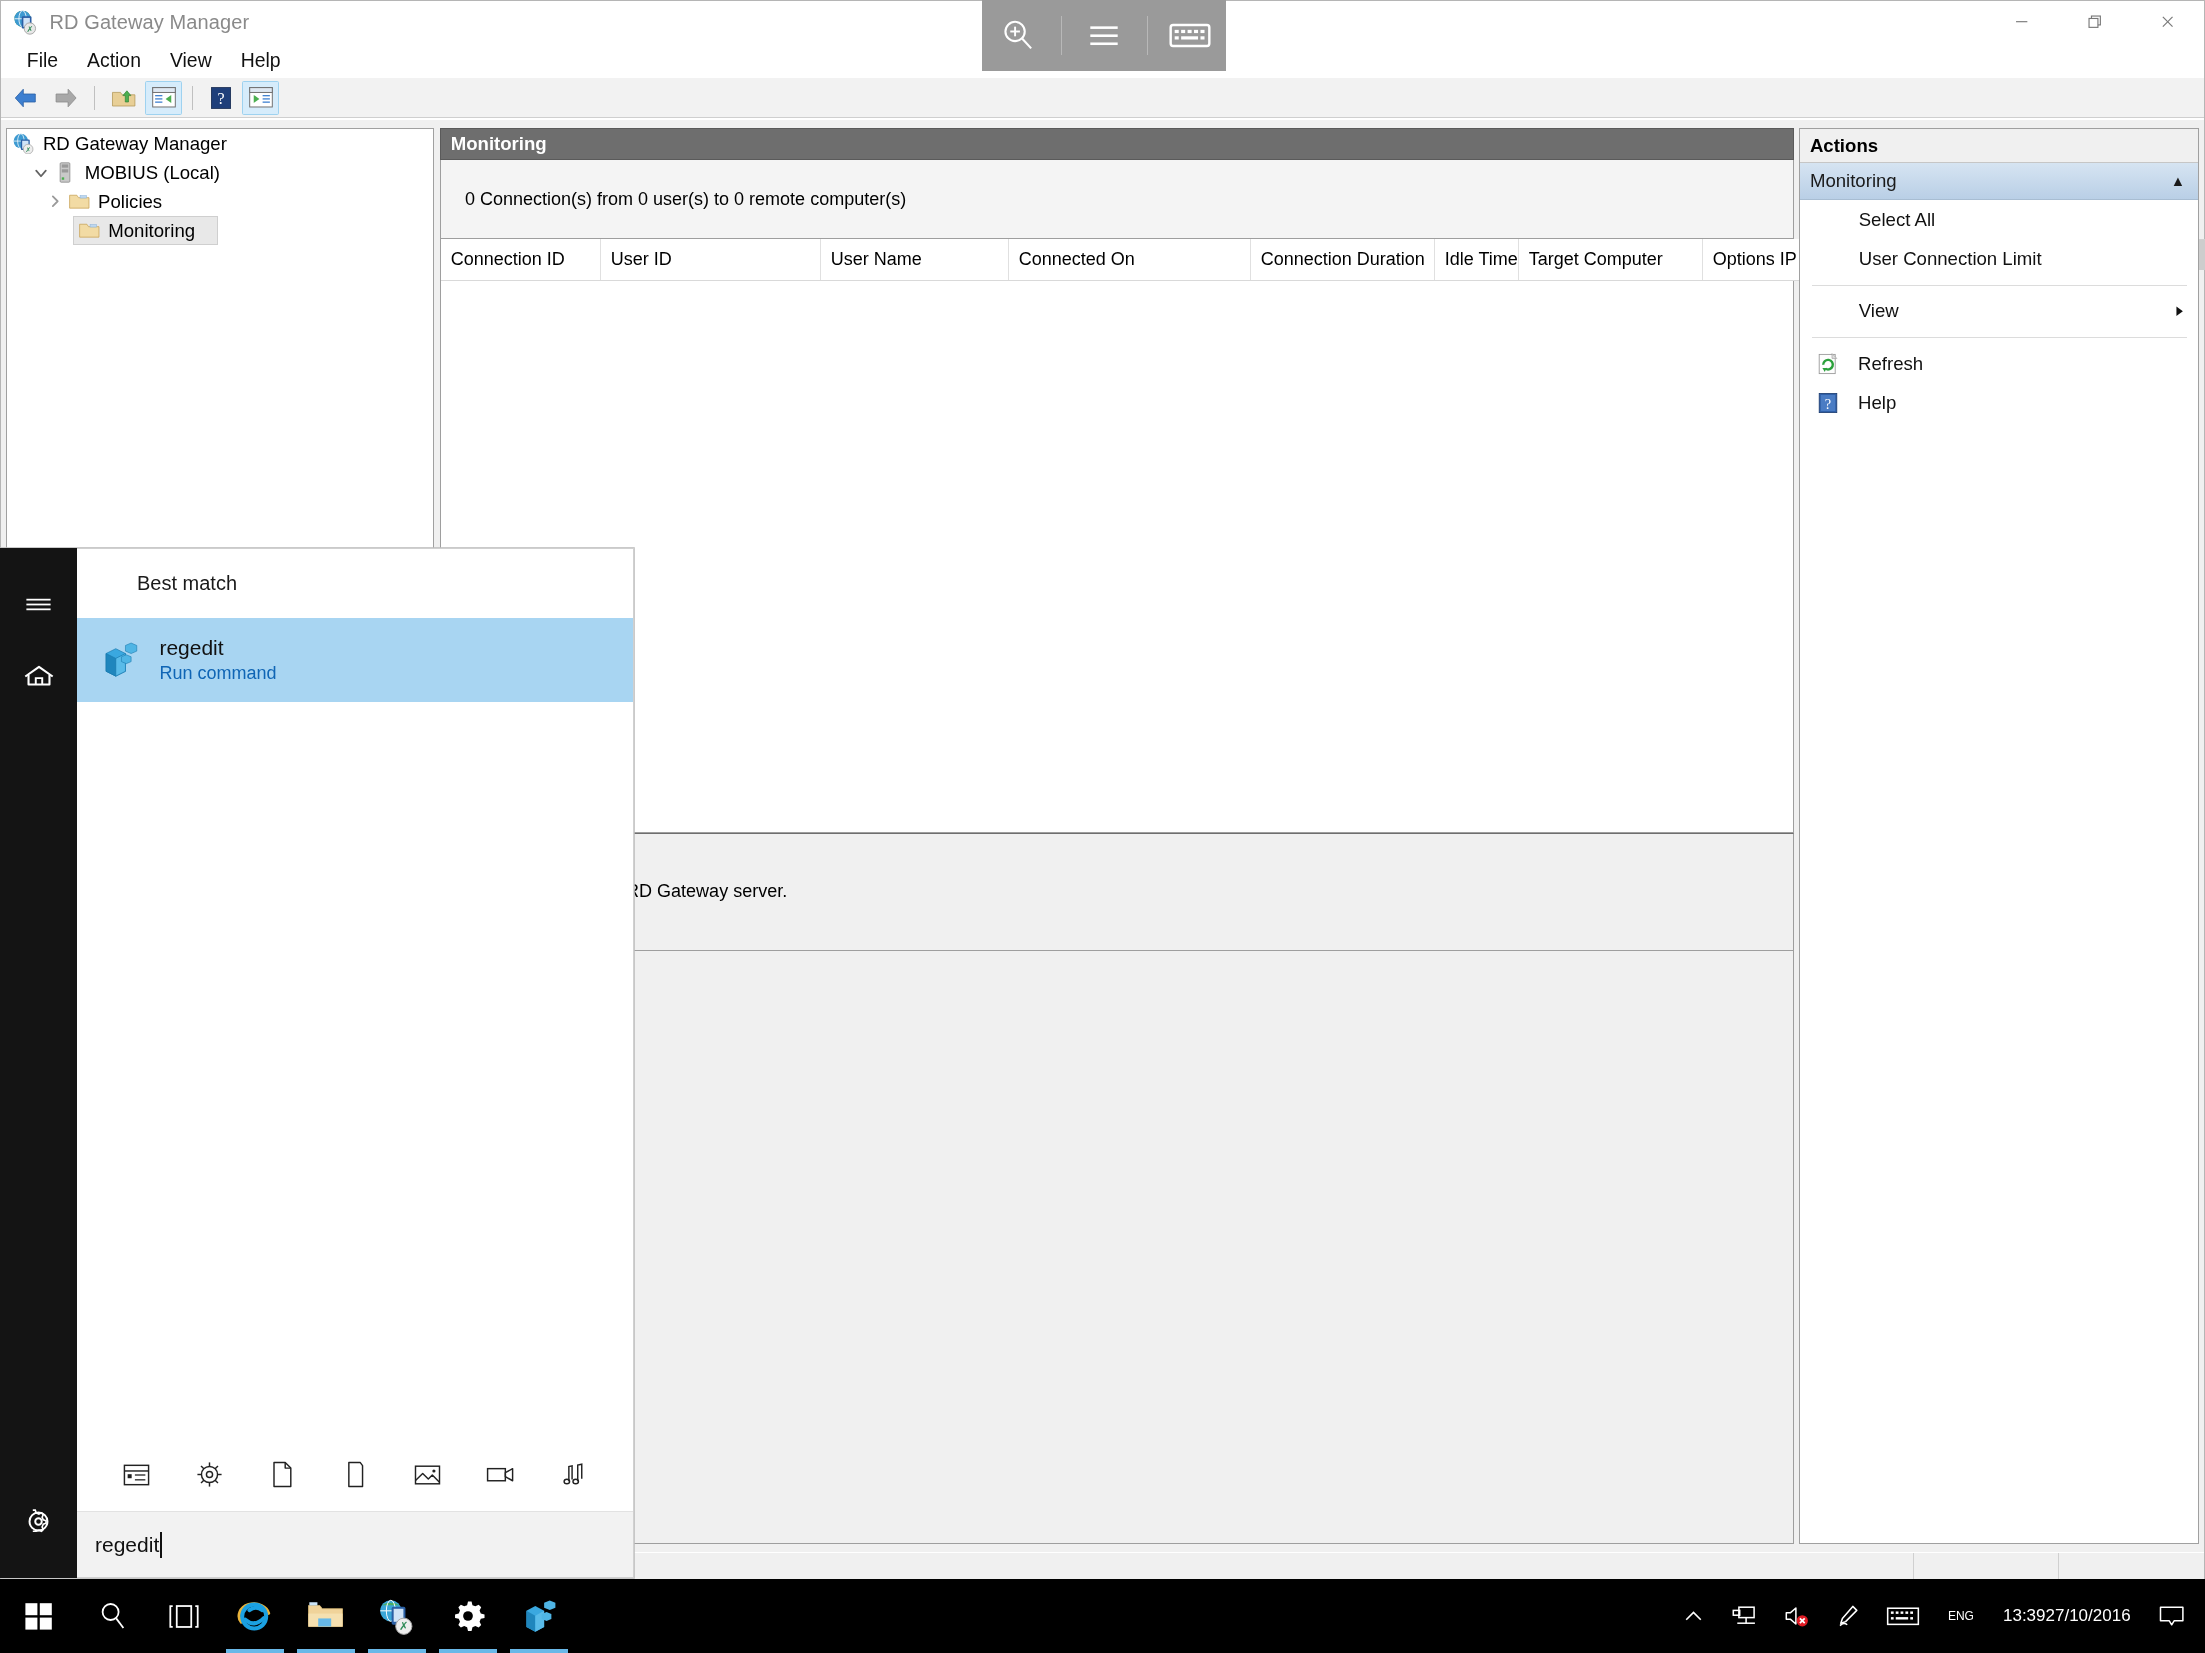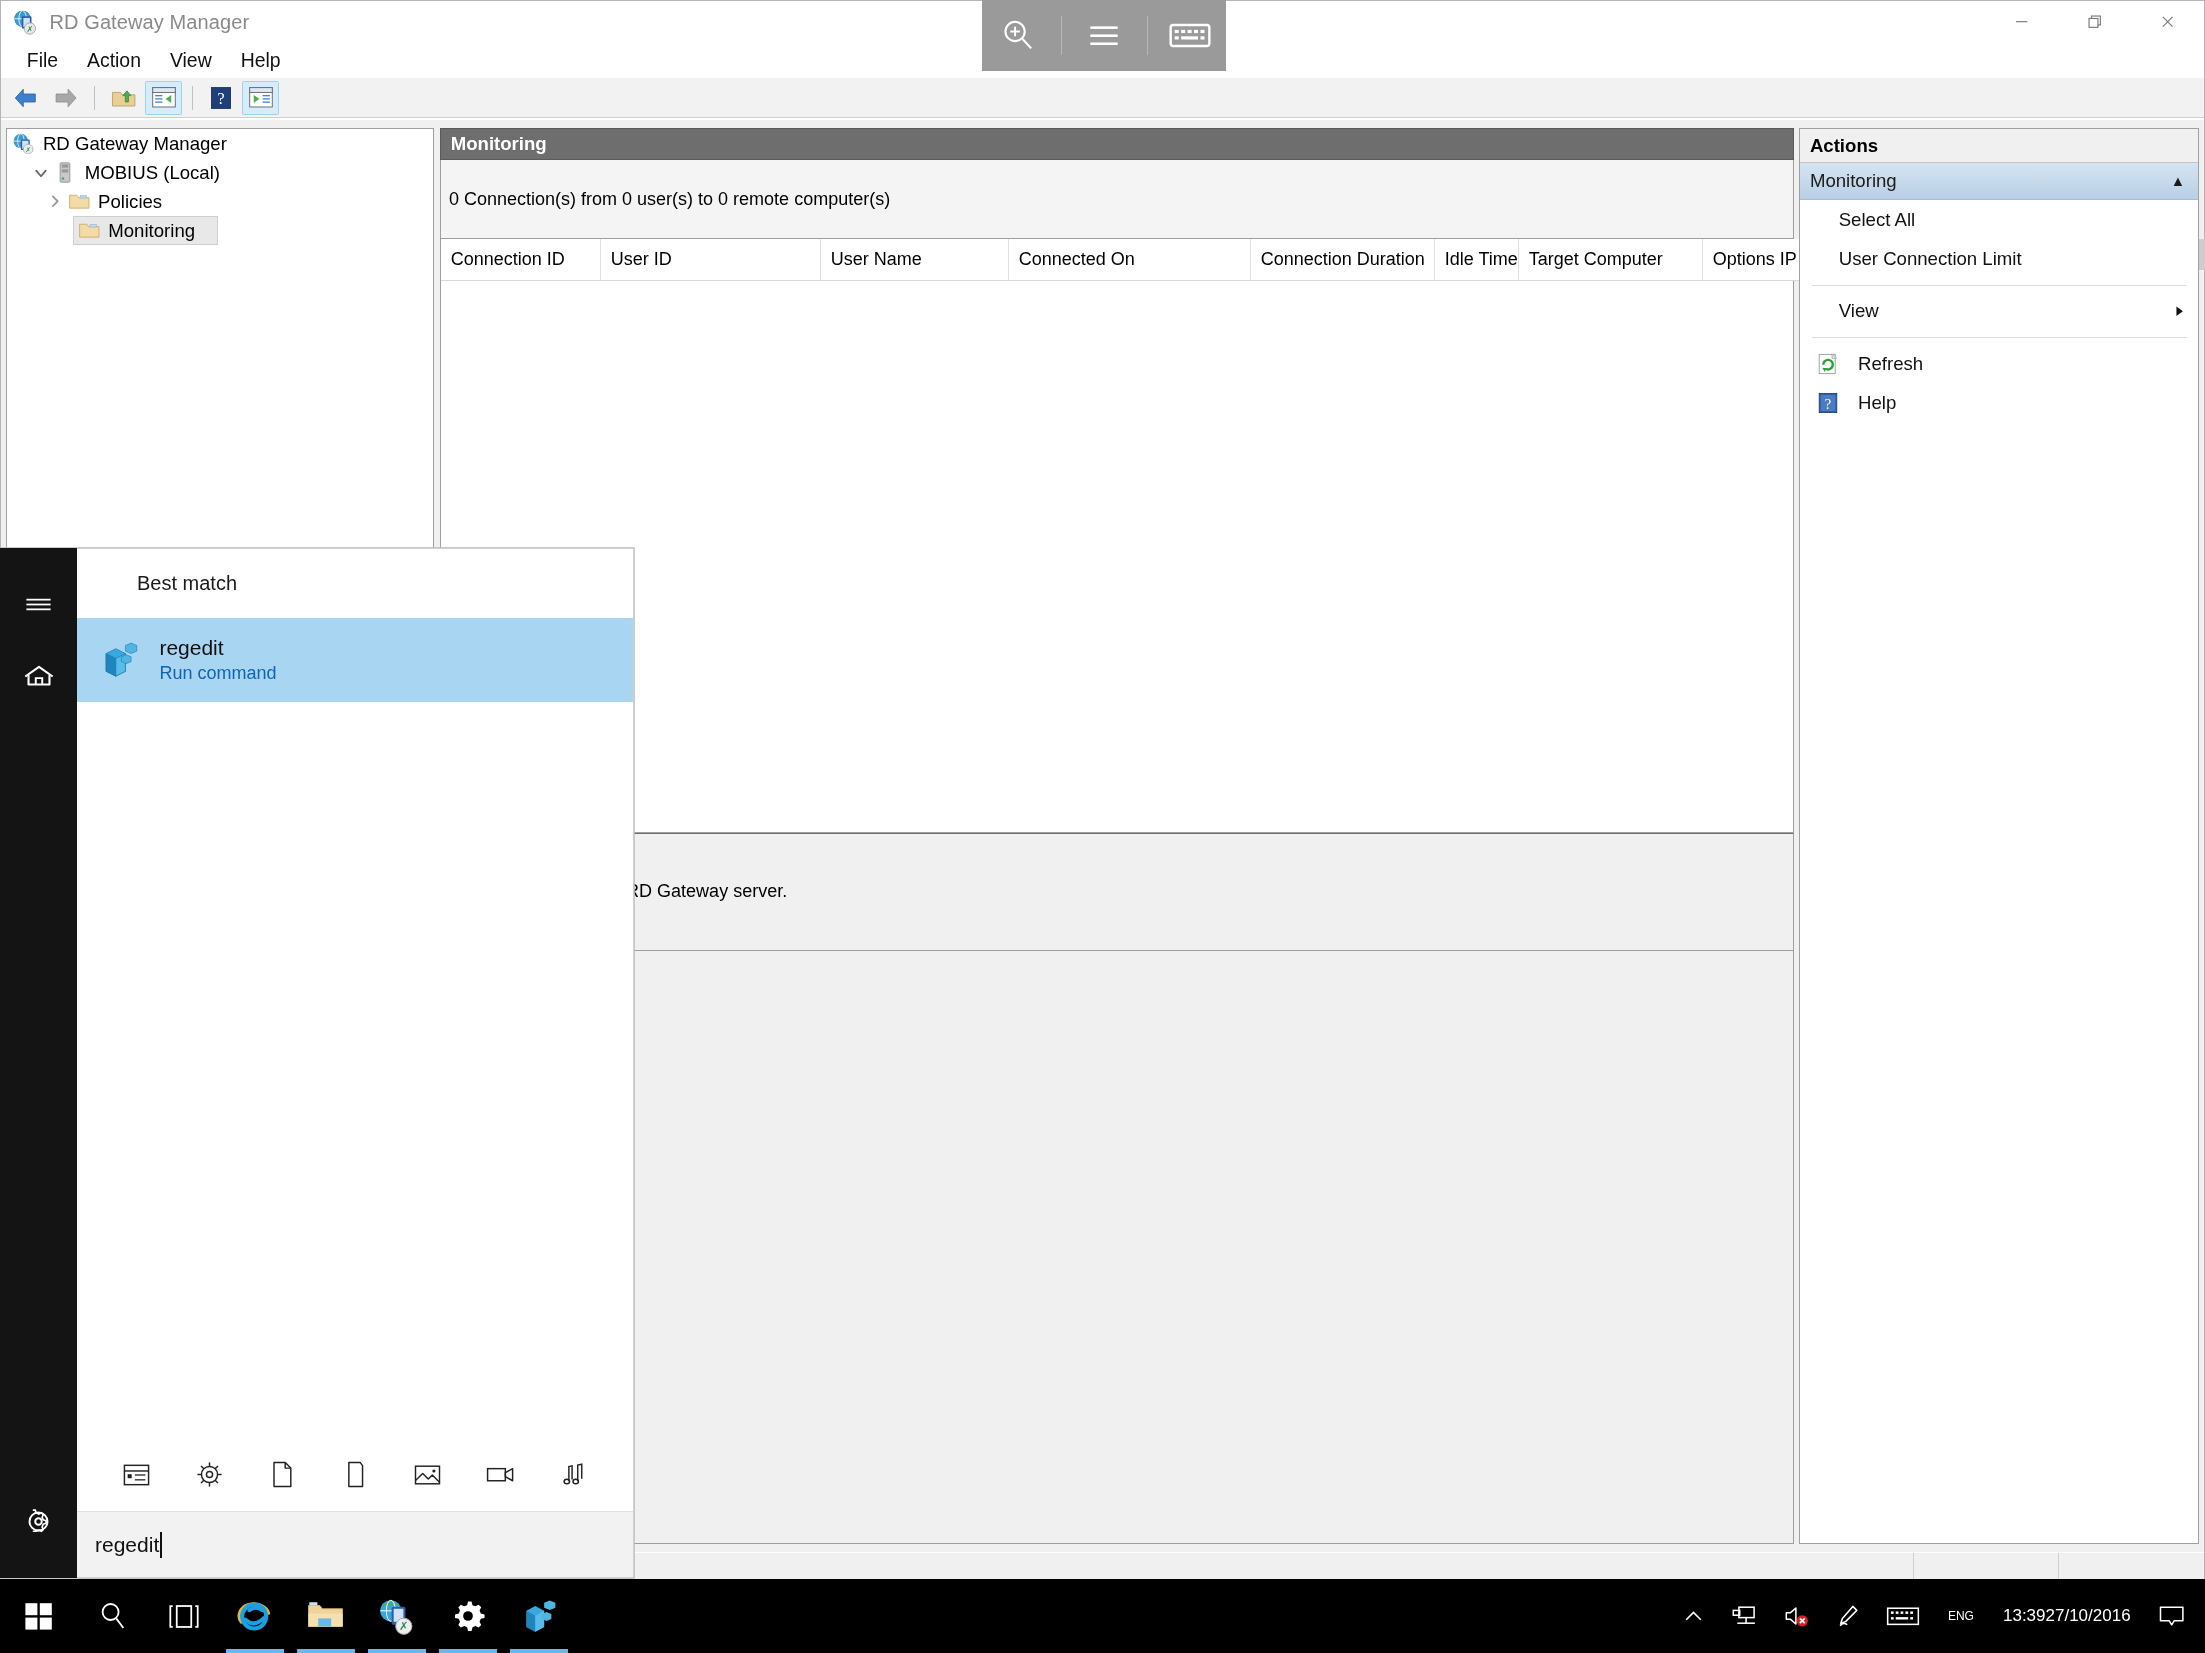--- a/index.html
+++ b/index.html
@@ -110,21 +110,21 @@
     height: 32px; background: #6e6e6e; color: #fff;
     display: flex; align-items: center; padding-left: 9.7px;
     font-size: 18.6px; font-weight: bold;
     border: 0.8px solid #5a5a5a;
   }
   .conn-summary-box {
     background: #f4f4f4;
     border: 0.8px solid #9e9e9e; border-top: none;
     height: 79px;
     display: flex; align-items: center;
-    padding-left: 8px;
+    padding-left: 24px;
     font-size: 18px; color: #000;
   }
   .list-area {
     flex: 1;
     background: #ffffff;
     border: 0.8px solid #9e9e9e; border-top: none;
     display: flex; 
     min-height: 0;
   }
   .col-headers {
@@ -187,21 +187,21 @@
   .action-item {
     height: 39px; display: flex; align-items: center;
     font-size: 18.6px; color: #111;
     padding-left: 14.5px;
   }
   .action-item .ai-icon {
     width: 27.4px; height: 27.4px; margin-right: 8px;
     display: flex; align-items: center; justify-content: center;
   }
   .action-item .ai-label { margin-left: 8px; }
-  .action-item.indented .ai-label { margin-left: 24px; text-align: center; }
+  .action-item.indented .ai-label { margin-left: 44px; text-align: center; }
   .action-sep { height: 0.8px; background: #dcdcdc; margin: 6.5px 11.3px; }
   .submenu-arrow { margin-left: auto; margin-right: 13px; color: #111; font-size: 13.7px; }
 
   
   .statusbar {
     position: absolute; left: 0; bottom: 0;
     width: 100%; height: 55px;
     background: #f0f0f0;
     border-top: 0.8px solid #ffffff;
     display: flex; align-items: stretch;

